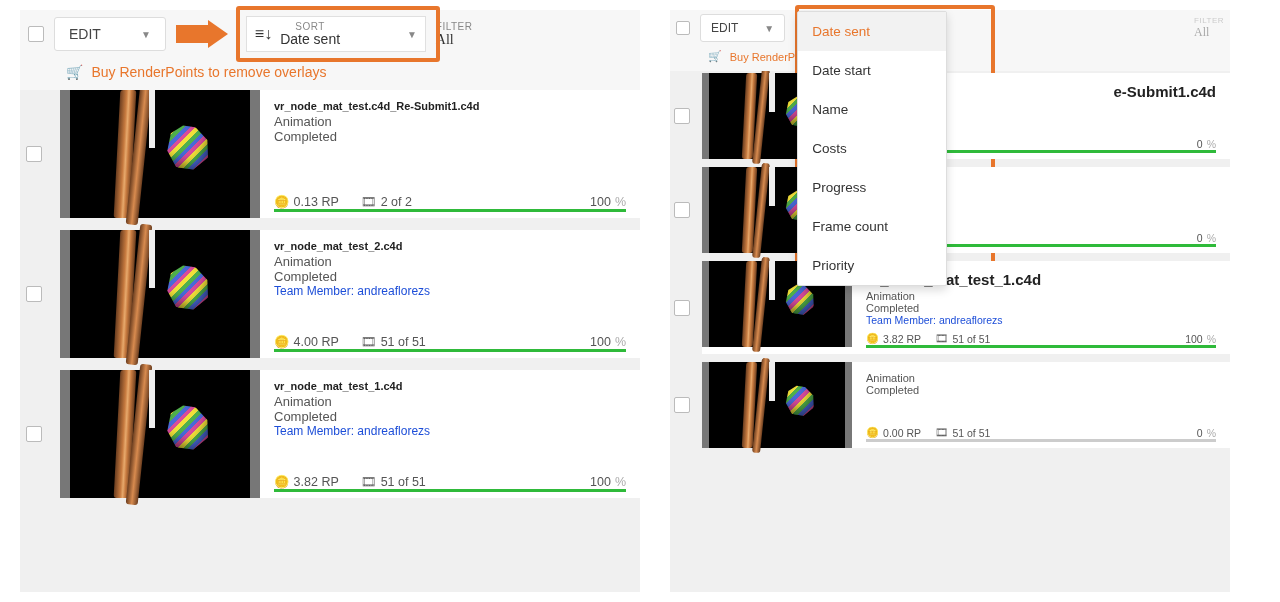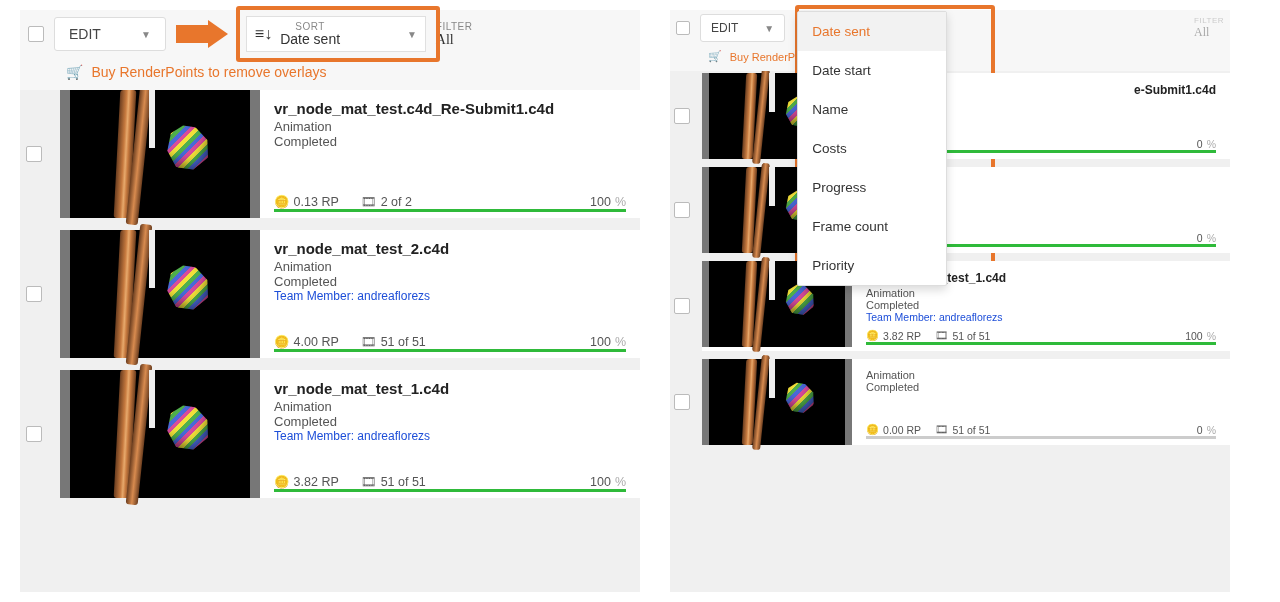--- a/index.html
+++ b/index.html
@@ -20,22 +20,22 @@
   .filter-col .sm{font-size:10px; color:#888; letter-spacing:0.5px;}
   .filter-col .lg{font-size:14px; color:#333;font-family:Liberation Serif, serif;}
   .hl-box{ position:absolute; border:4px solid #e8762c; border-radius:3px; pointer-events:none;}
   .buy-row{ background:#f7f7f7; padding:6px 12px 10px 46px; display:flex; align-items:center; gap:8px; color:#e8762c; font-size:14px;}
   .content{ background:#f0f0f0; padding:0 0 8px 0; flex:1; overflow:hidden;}
   .job{ display:flex; align-items:stretch; background:#fff; margin:0 0 12px 40px; position:relative;}
   .job .rowchk{ position:absolute; left:-34px; top:50%; transform:translateY(-50%);}
   .thumb{ width:200px; height:128px; background:#000; position:relative; flex:0 0 auto; border-left:10px solid #777; border-right:10px solid #777;}
   .job.sm .thumb{ width:150px; height:86px; border-left:7px solid #777; border-right:7px solid #777;}
   .meta{ flex:1; display:flex; flex-direction:column; padding:10px 14px 6px 14px; position:relative;}
-  .title{ font-weight:700; font-size:15px; color:#222; margin-bottom:2px;}
-  .job.sm .title{font-size:12px;}
+  .title{ font-weight:700; font-size:11px; color:#222; margin-bottom:2px;}
+  .job.sm .title{font-size:15px;}
   .sub{ font-size:13px; color:#555;}
   .job.sm .sub{font-size:11px;}
   .team{ font-size:12px; color:#1d4ed8;}
   .job.sm .team{font-size:10.5px;}
   .stats{ margin-top:auto; display:flex; align-items:center; gap:22px; font-size:12.5px; color:#555; padding-top:6px;}
   .job.sm .stats{font-size:10.5px; gap:14px;}
   .stats .stat{ display:flex; align-items:center; gap:4px;}
   .pct-ic{opacity:0.5;}
   .progress{ height:3px; background:#2fba3a; width:100%; }
   .cart-icon{color:#e8762c;}

